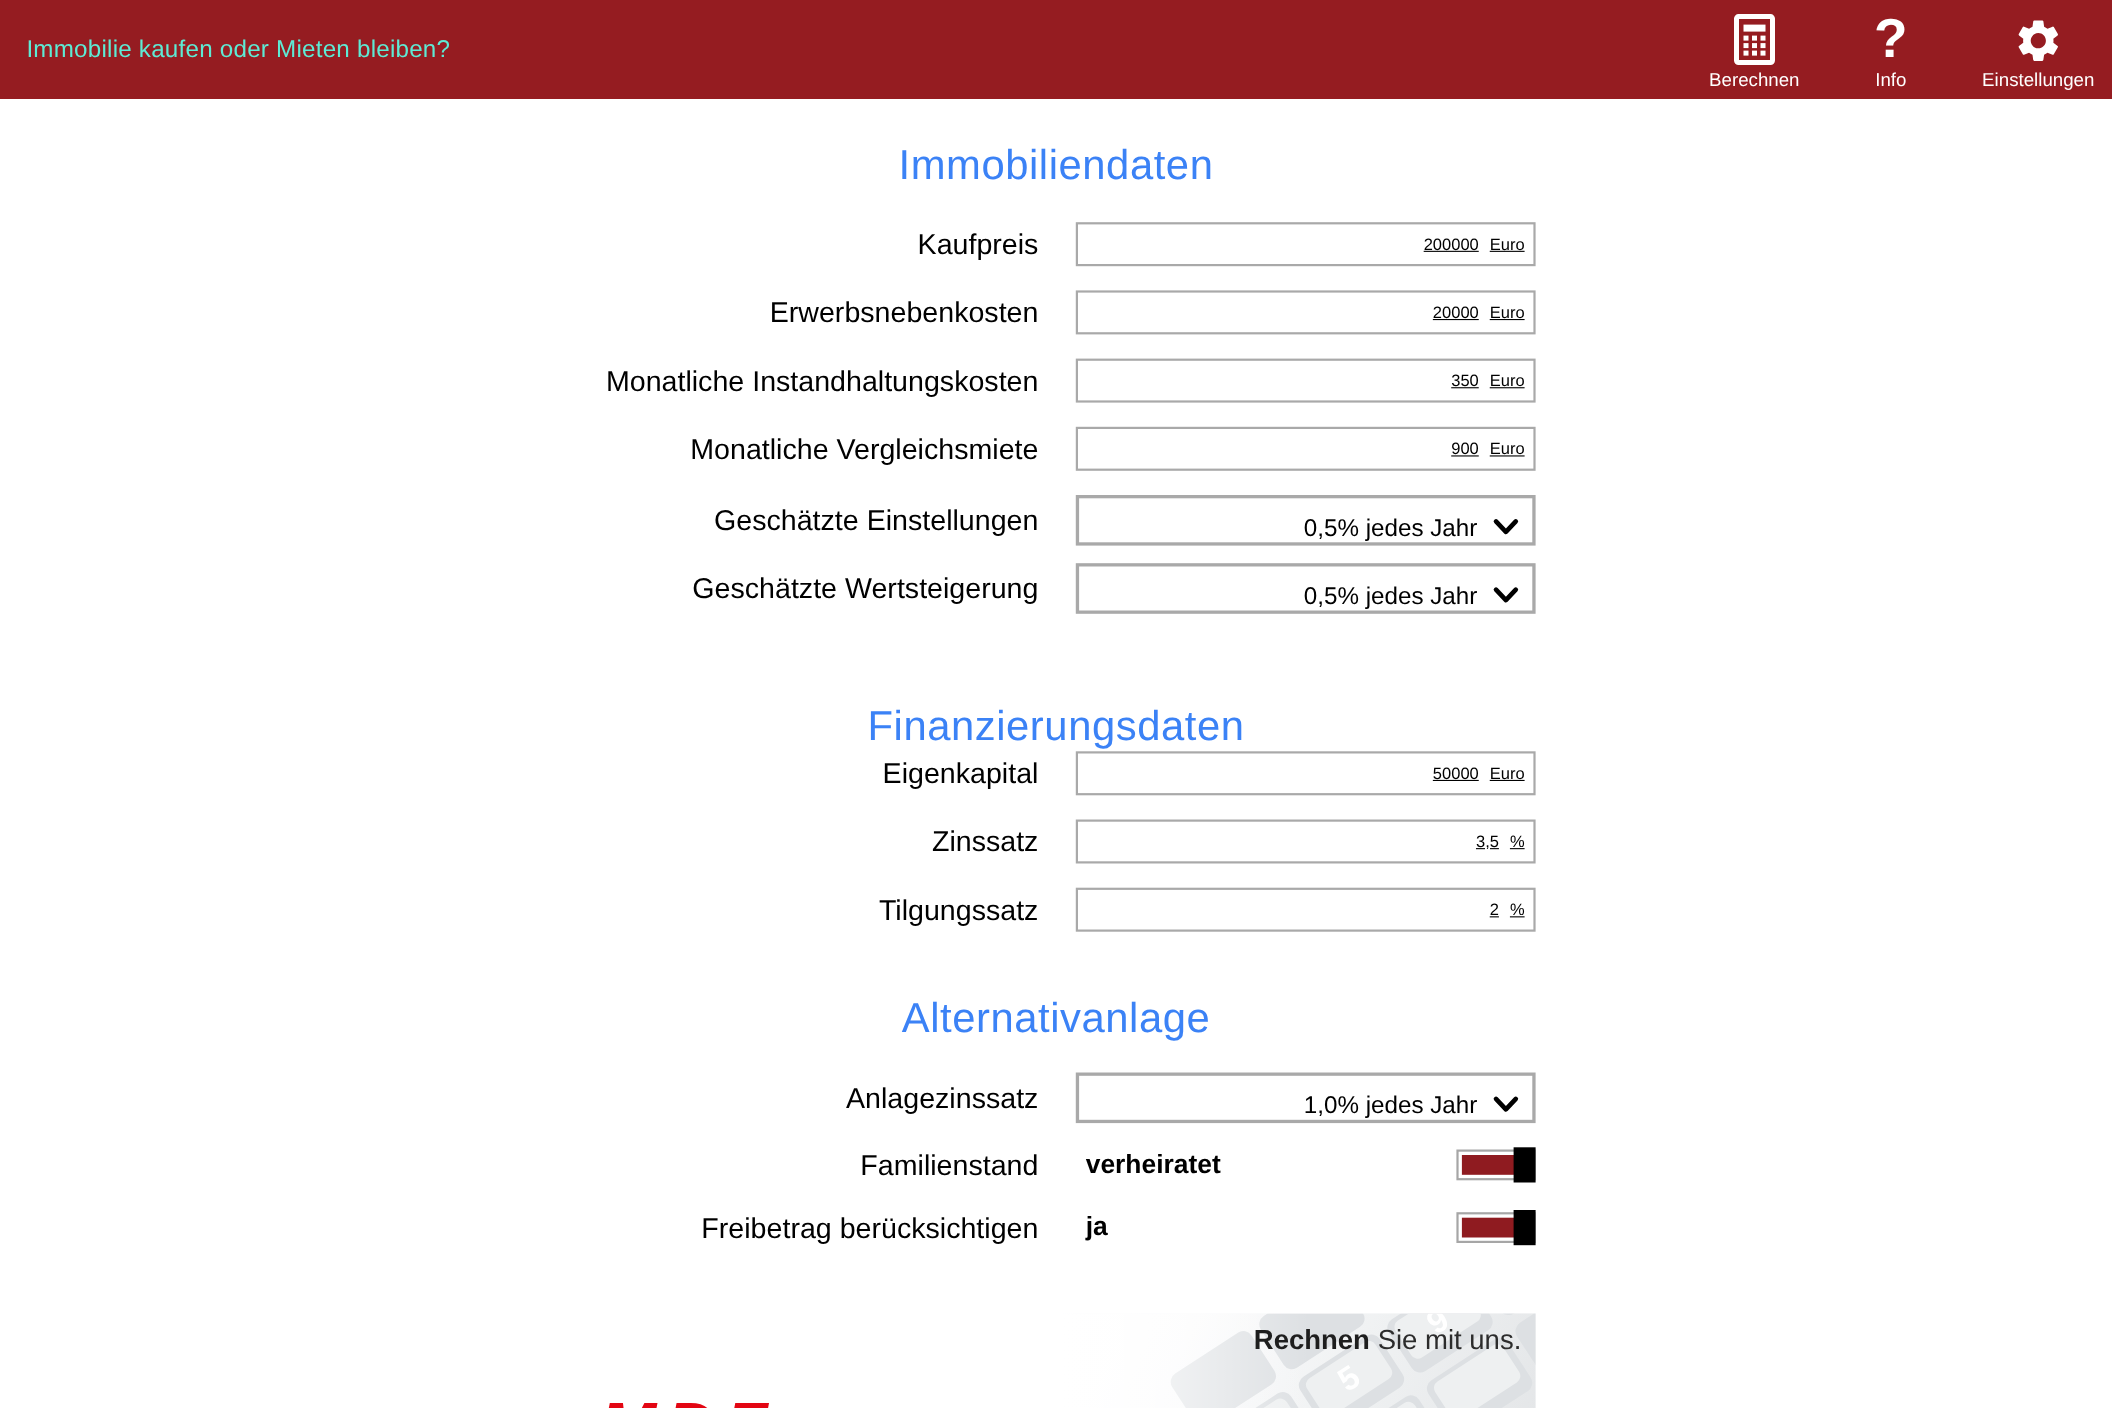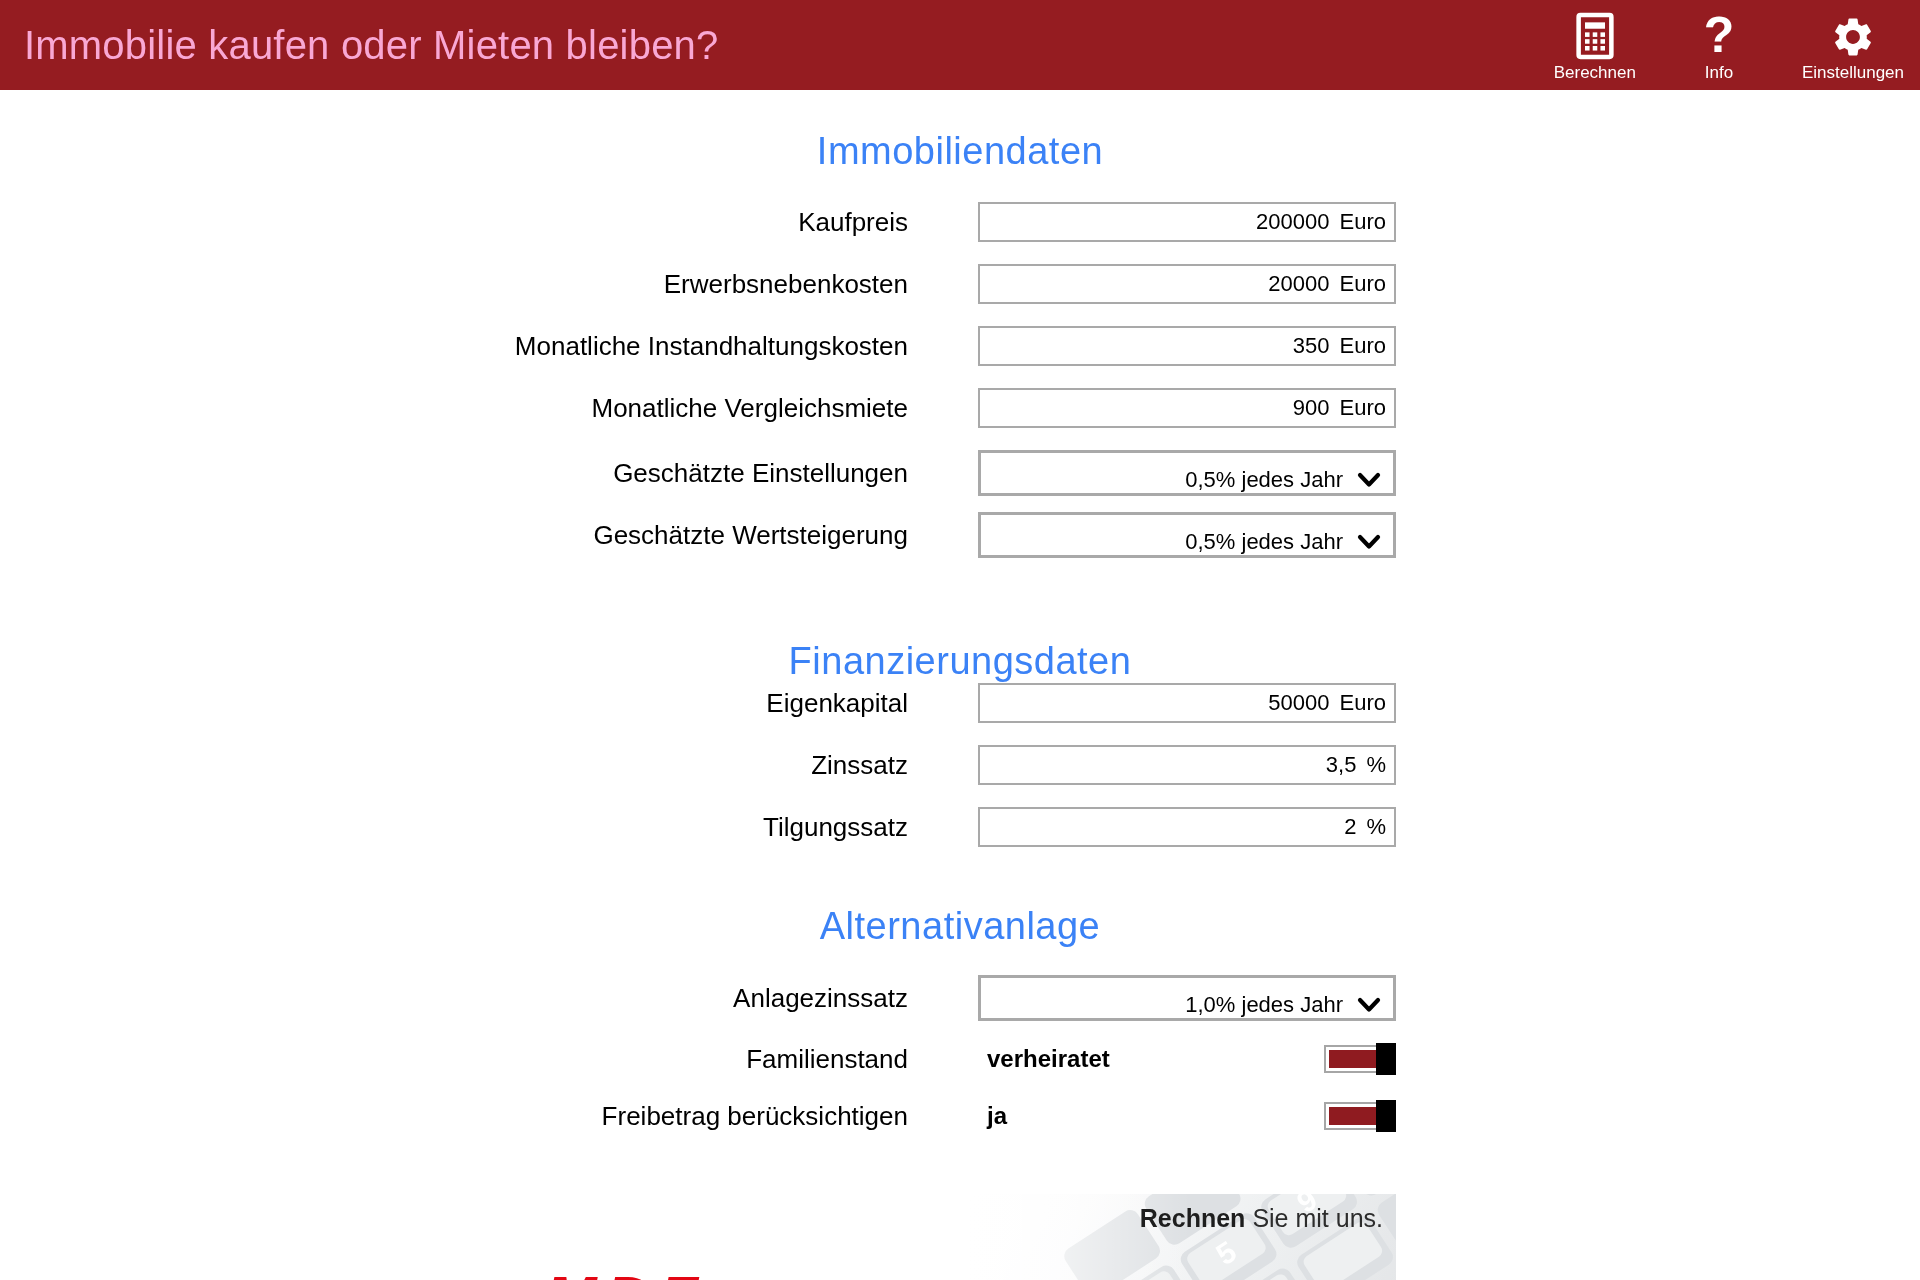--- a/index.html
+++ b/index.html
@@ -2,42 +2,42 @@
 <html><head>
 <meta charset="utf-8">
 <style>
   html,body{margin:0;padding:0;background:#fff;}
   .page{position:relative;width:1920px;height:1280px;background:#ffffff;overflow:hidden;
         font-family:"Liberation Sans",sans-serif;color:#000;}
 
   
   .appbar{position:absolute;top:0;left:0;width:1920px;height:90px;background:#951c21;
           display:flex;align-items:center;}
-  .appbar-title{color:#f9a8d4;font-size:40px;font-weight:400;margin-left:24px;flex:1;
+  .appbar-title{color:#5eead4;font-size:22px;font-weight:400;margin-left:24px;flex:1;
                 letter-spacing:0.2px;}
   .appbar-actions{display:flex;align-items:flex-end;gap:50px;margin-right:16px;height:90px;
                   padding-bottom:7px;box-sizing:border-box;}
   .action{display:flex;flex-direction:column;align-items:center;justify-content:flex-end;
           color:#fff;cursor:pointer;min-width:66px;}
   .action .icon{height:54px;display:flex;align-items:flex-end;justify-content:center;}
   .action .alabel{font-size:17px;margin-top:3px;color:#fff;white-space:nowrap;}
   .qmark{font-size:50px;font-weight:700;line-height:50px;color:#fff;}
 
   
   .h-section{position:absolute;left:0;width:1920px;text-align:center;font-size:38px;
              font-weight:300;color:#3b82f6;letter-spacing:0.5px;}
 
   
   .row{position:absolute;left:0;width:1396px;display:flex;align-items:center;
-       justify-content:flex-end;gap:36px;}
+       justify-content:flex-end;}
   .flabel{font-size:26px;color:#000;margin-right:34px;white-space:nowrap;}
   .input-box{width:418px;height:40px;border:2px solid #a9a9a9;background:#fff;
              box-sizing:border-box;display:flex;align-items:center;justify-content:flex-end;
              padding-right:8px;gap:10px;}
-  .input-box .val,.input-box .unit{font-size:22px;color:#000;}
+  .input-box .val,.input-box .unit{font-size:15px;color:#000;text-decoration:underline;}
   .select-box{width:418px;height:46px;border:3px solid #a9a9a9;background:#fff;
               box-sizing:border-box;display:flex;align-items:flex-end;justify-content:flex-end;
               padding-right:12px;gap:14px;cursor:pointer;}
   .select-box .val{font-size:22px;color:#000;}
 
   
   .toggle-zone{width:418px;display:flex;align-items:center;justify-content:space-between;
                padding-left:9px;box-sizing:border-box;}
   .tvalue{font-size:24px;font-weight:700;color:#000;}
   .toggle{position:relative;width:72px;height:28px;border:2px solid #a6a6a6;background:#fff;

